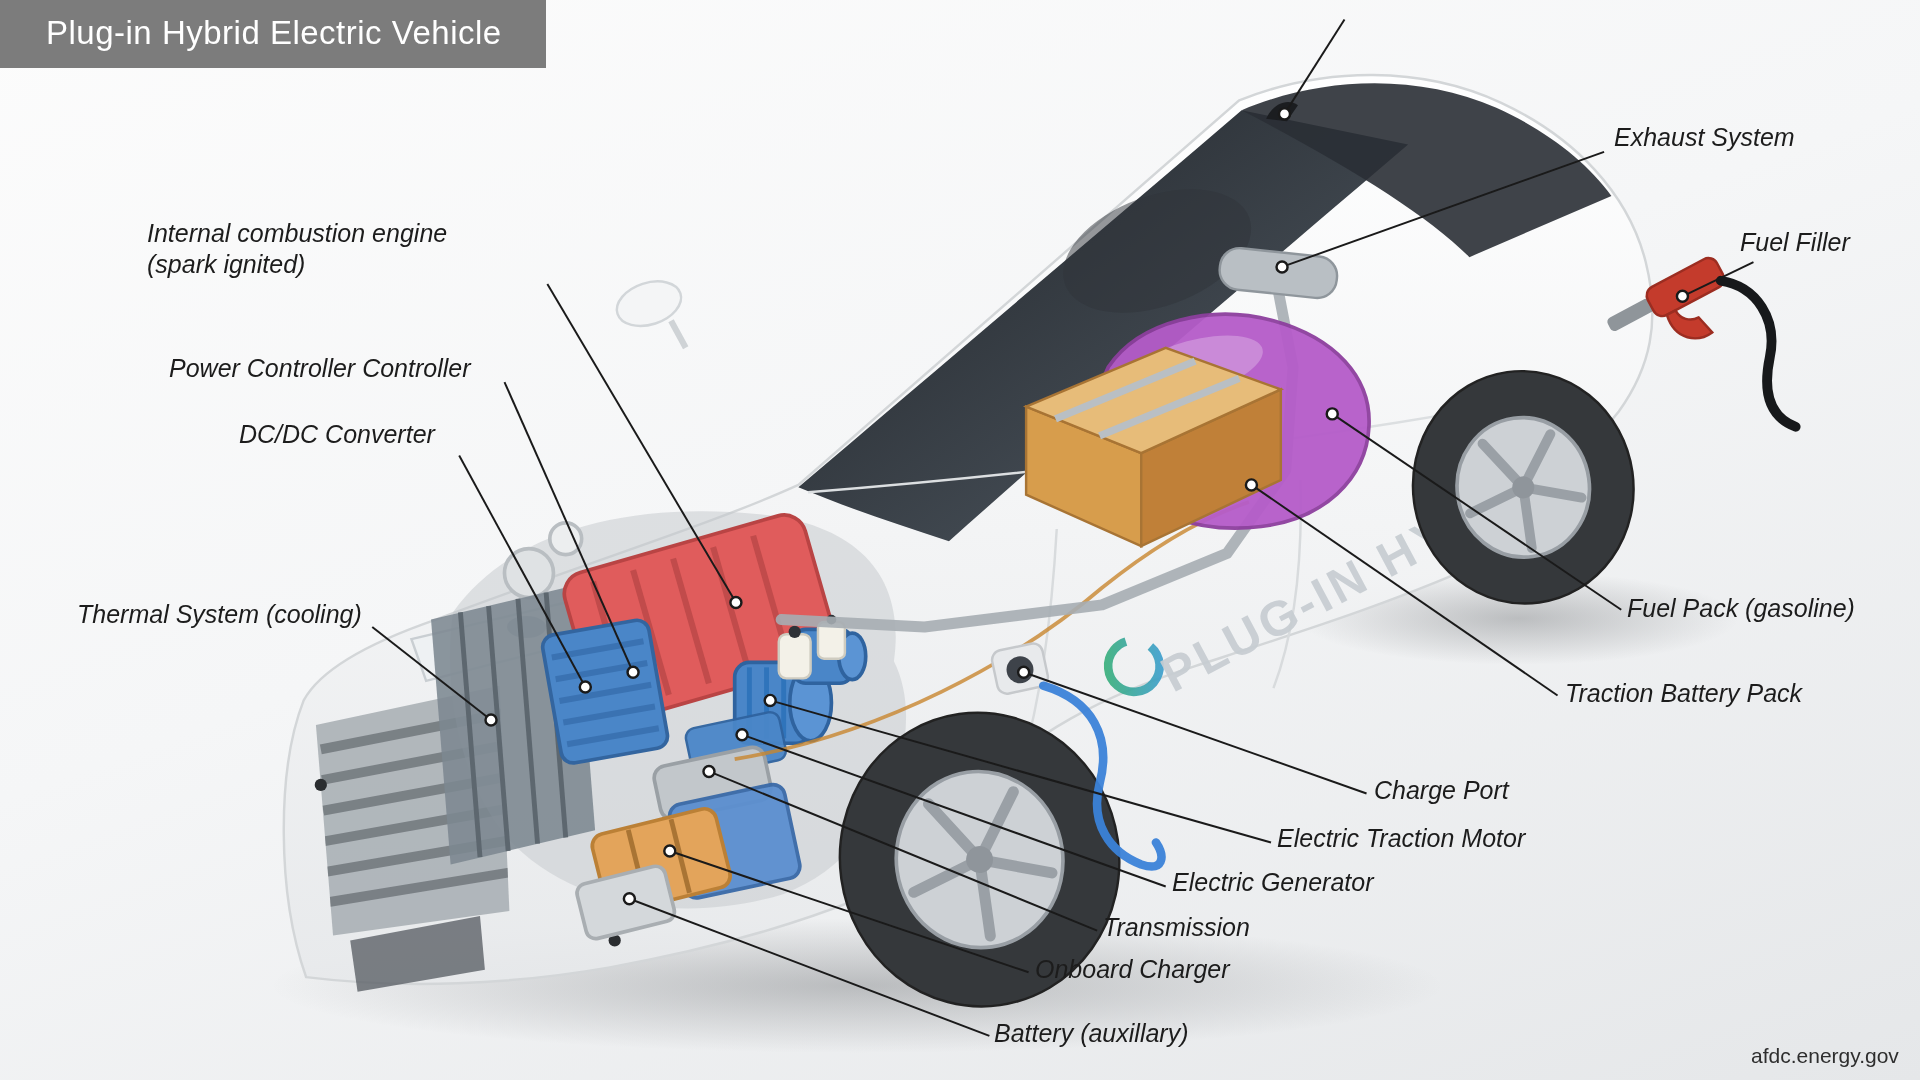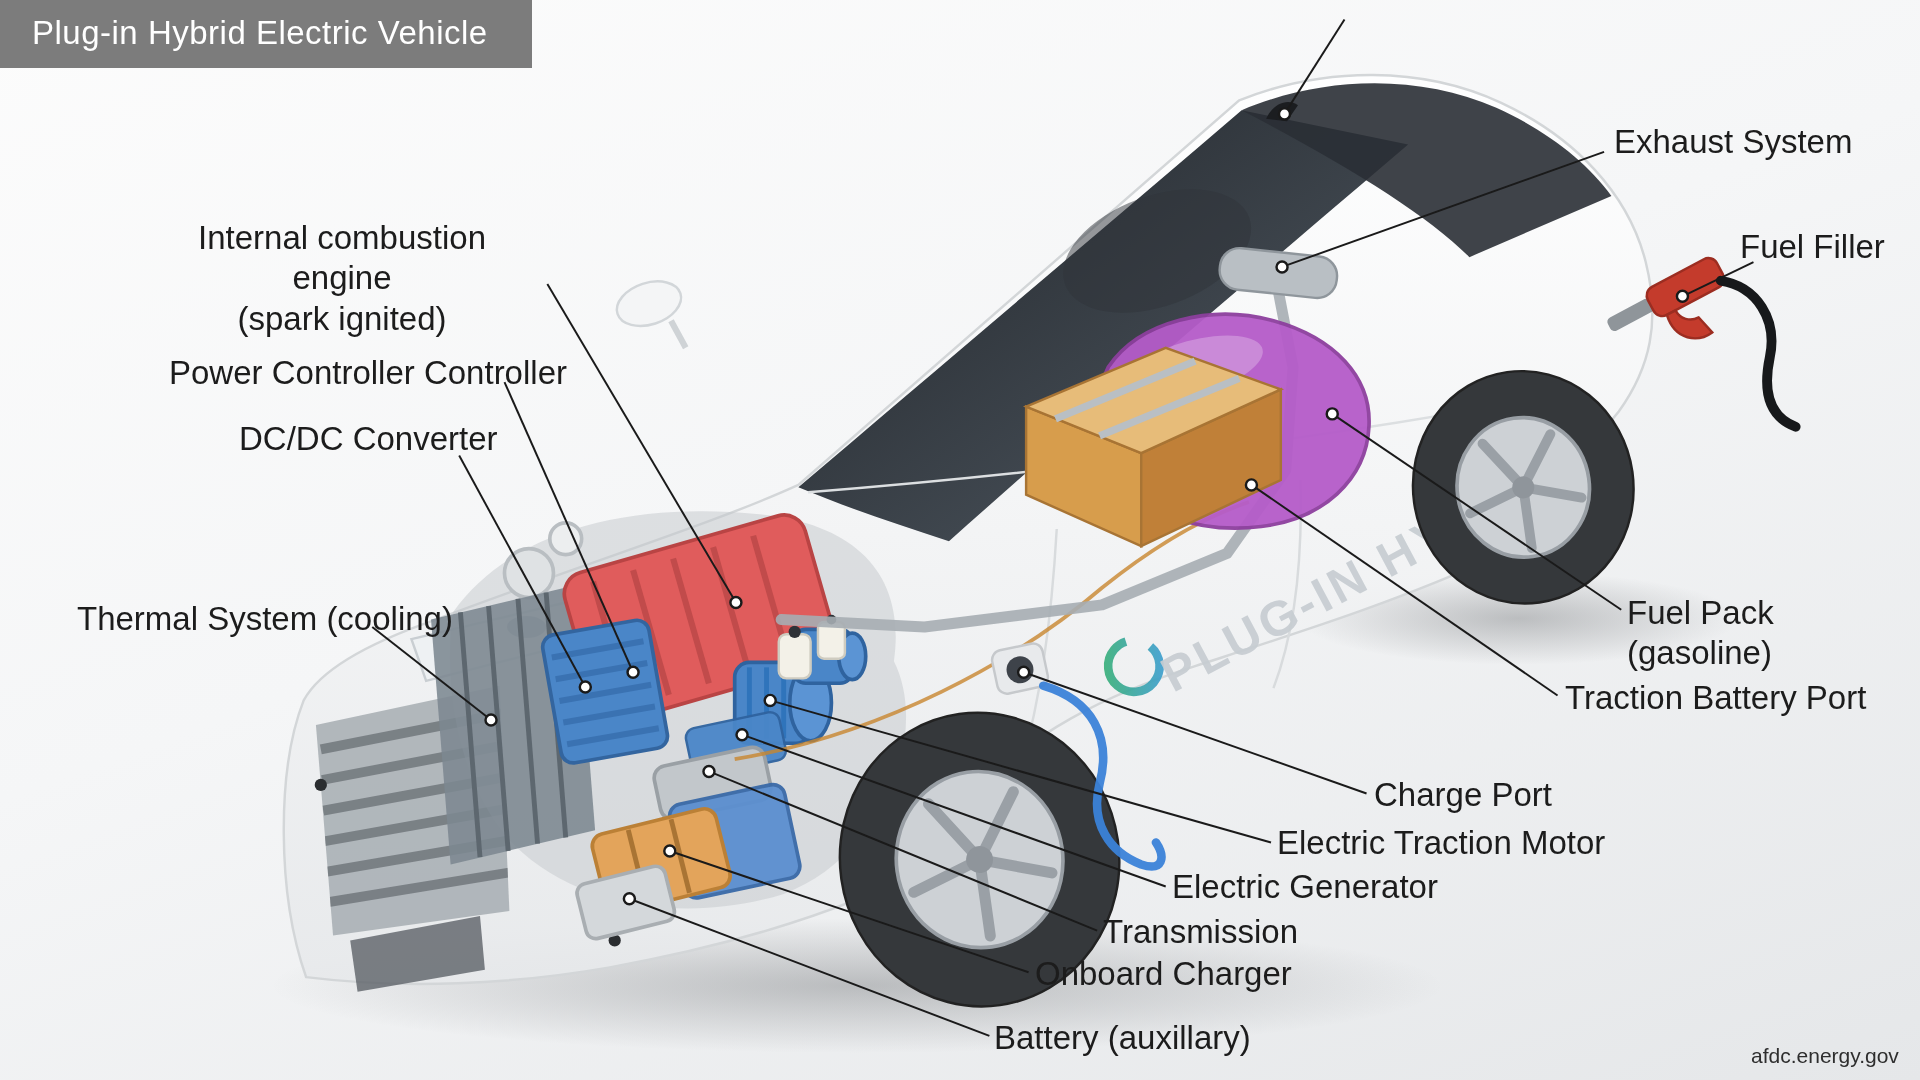--- a/index.html
+++ b/index.html
@@ -4,27 +4,28 @@
 <style>
   html,body{margin:0;padding:0;background:#ffffff;}
   .stage{
     position:relative;width:1920px;height:1080px;overflow:hidden;
     background:linear-gradient(160deg,#fcfcfc 0%,#f5f6f7 45%,#e5e7e9 100%);
     font-family:"Liberation Sans",sans-serif;
   }
   .illustration{position:absolute;left:0;top:0;width:1920px;height:1080px;}
   .banner{
     position:absolute;left:0;top:0;background:rgba(106,106,106,0.88);
-    color:#ffffff;font-size:33px;letter-spacing:0.5px;padding:14px 44px 16px 32px;
+    color:#ffffff;font-size:33px;letter-spacing:0.5px;padding:14px 44px 16px 46px;
   }
   .lbl{
-    position:absolute;font-size:33px;line-height:1.22;color:#1c1c1c;
+    position:absolute;font-size:25px;line-height:1.22;color:#1c1c1c;
     white-space:pre-line;
-  }
-  .lbl-right{text-align:center;}
+    font-style:italic;
+  }
+  .lbl-right{text-align:left;}
   .source{
     position:absolute;left:1751px;top:1044px;font-size:21px;color:#2e2e2e;
   }
 </style>
 </head>
 <body>
 
 <div class="stage">
 
   <svg class="illustration" viewBox="0 0 1568 882" aria-hidden="true">
@@ -254,21 +255,21 @@
 
   <div>
     <div class="lbl lbl-right" style="left:147px;top:218px;width:390px">Internal combustion engine
 (spark ignited)</div>
     <div class="lbl" style="left:169px;top:353px">Power Controller Controller</div>
     <div class="lbl" style="left:239px;top:419px">DC/DC Converter</div>
     <div class="lbl" style="left:77px;top:599px">Thermal System (cooling)</div>
     <div class="lbl" style="left:1614px;top:122px">Exhaust System</div>
     <div class="lbl" style="left:1740px;top:227px">Fuel Filler</div>
     <div class="lbl" style="left:1627px;top:593px">Fuel Pack (gasoline)</div>
-    <div class="lbl" style="left:1565px;top:678px">Traction Battery Port</div>
+    <div class="lbl" style="left:1565px;top:678px">Traction Battery Pack</div>
     <div class="lbl" style="left:1374px;top:775px">Charge Port</div>
     <div class="lbl" style="left:1277px;top:823px">Electric Traction Motor</div>
     <div class="lbl" style="left:1172px;top:867px">Electric Generator</div>
     <div class="lbl" style="left:1103px;top:912px">Transmission</div>
     <div class="lbl" style="left:1035px;top:954px">Onboard Charger</div>
     <div class="lbl" style="left:994px;top:1018px">Battery (auxillary)</div>
   </div>
 
   <div class="banner">
     <span>Plug-in Hybrid Electric Vehicle</span>

